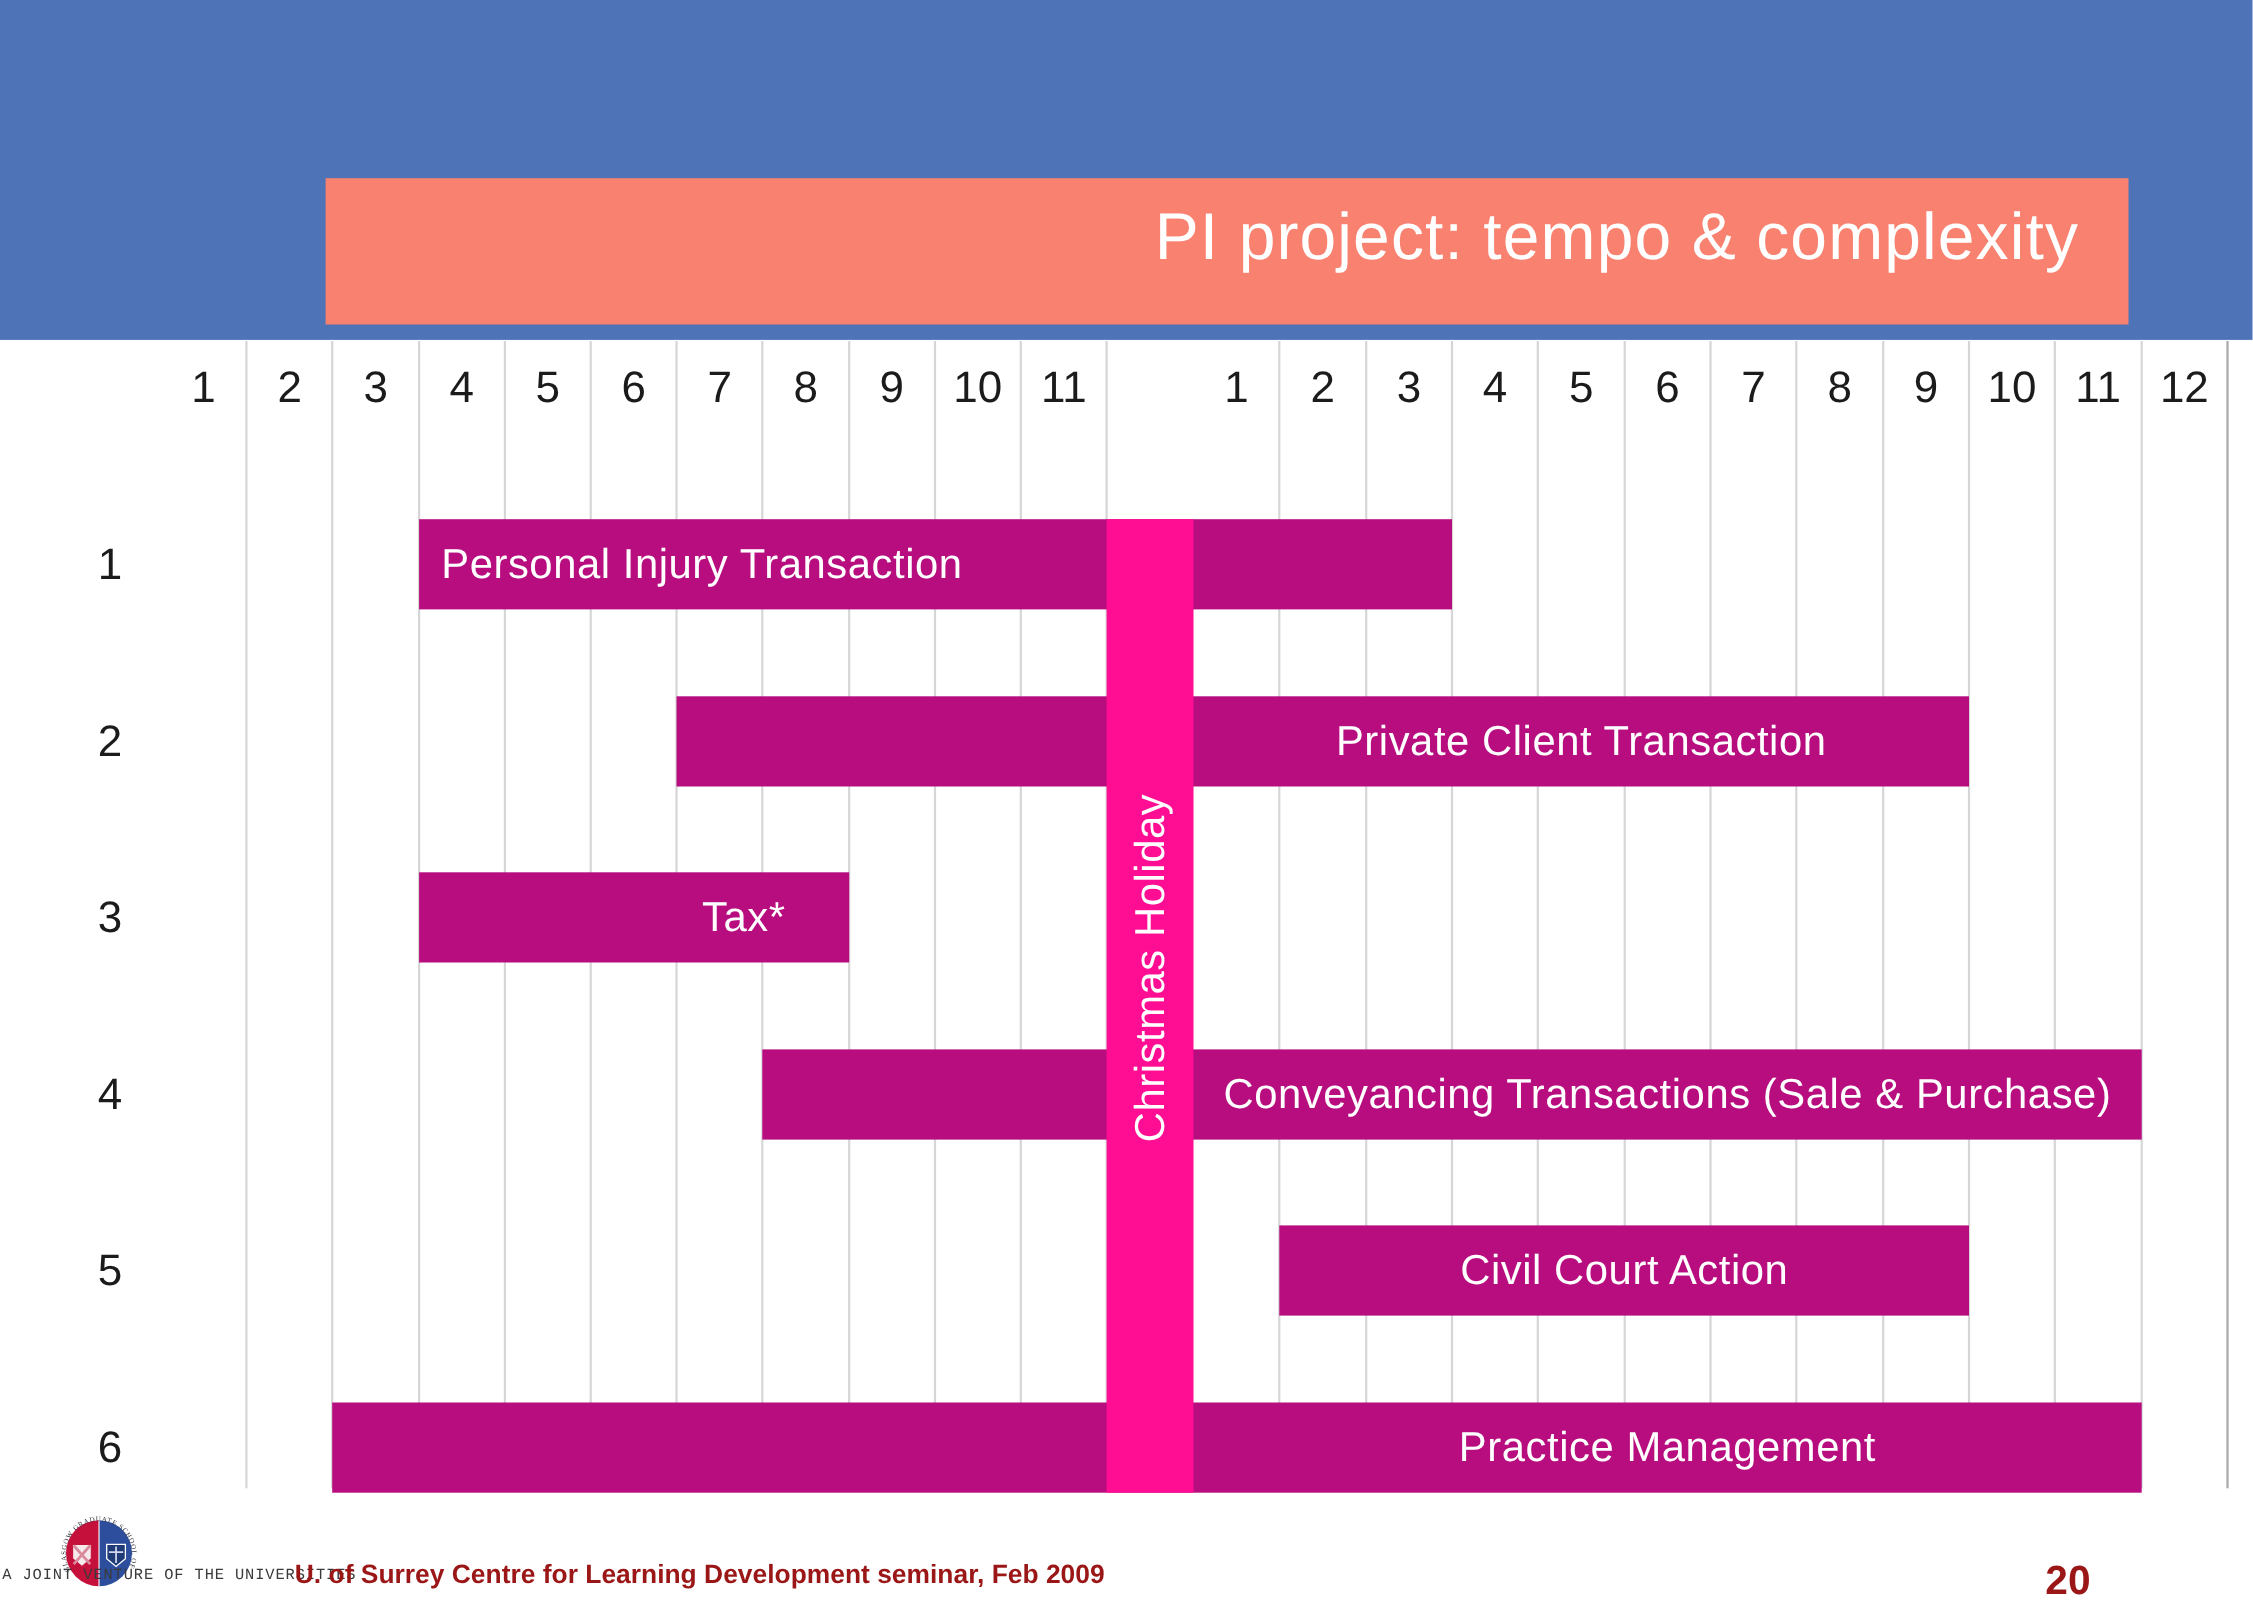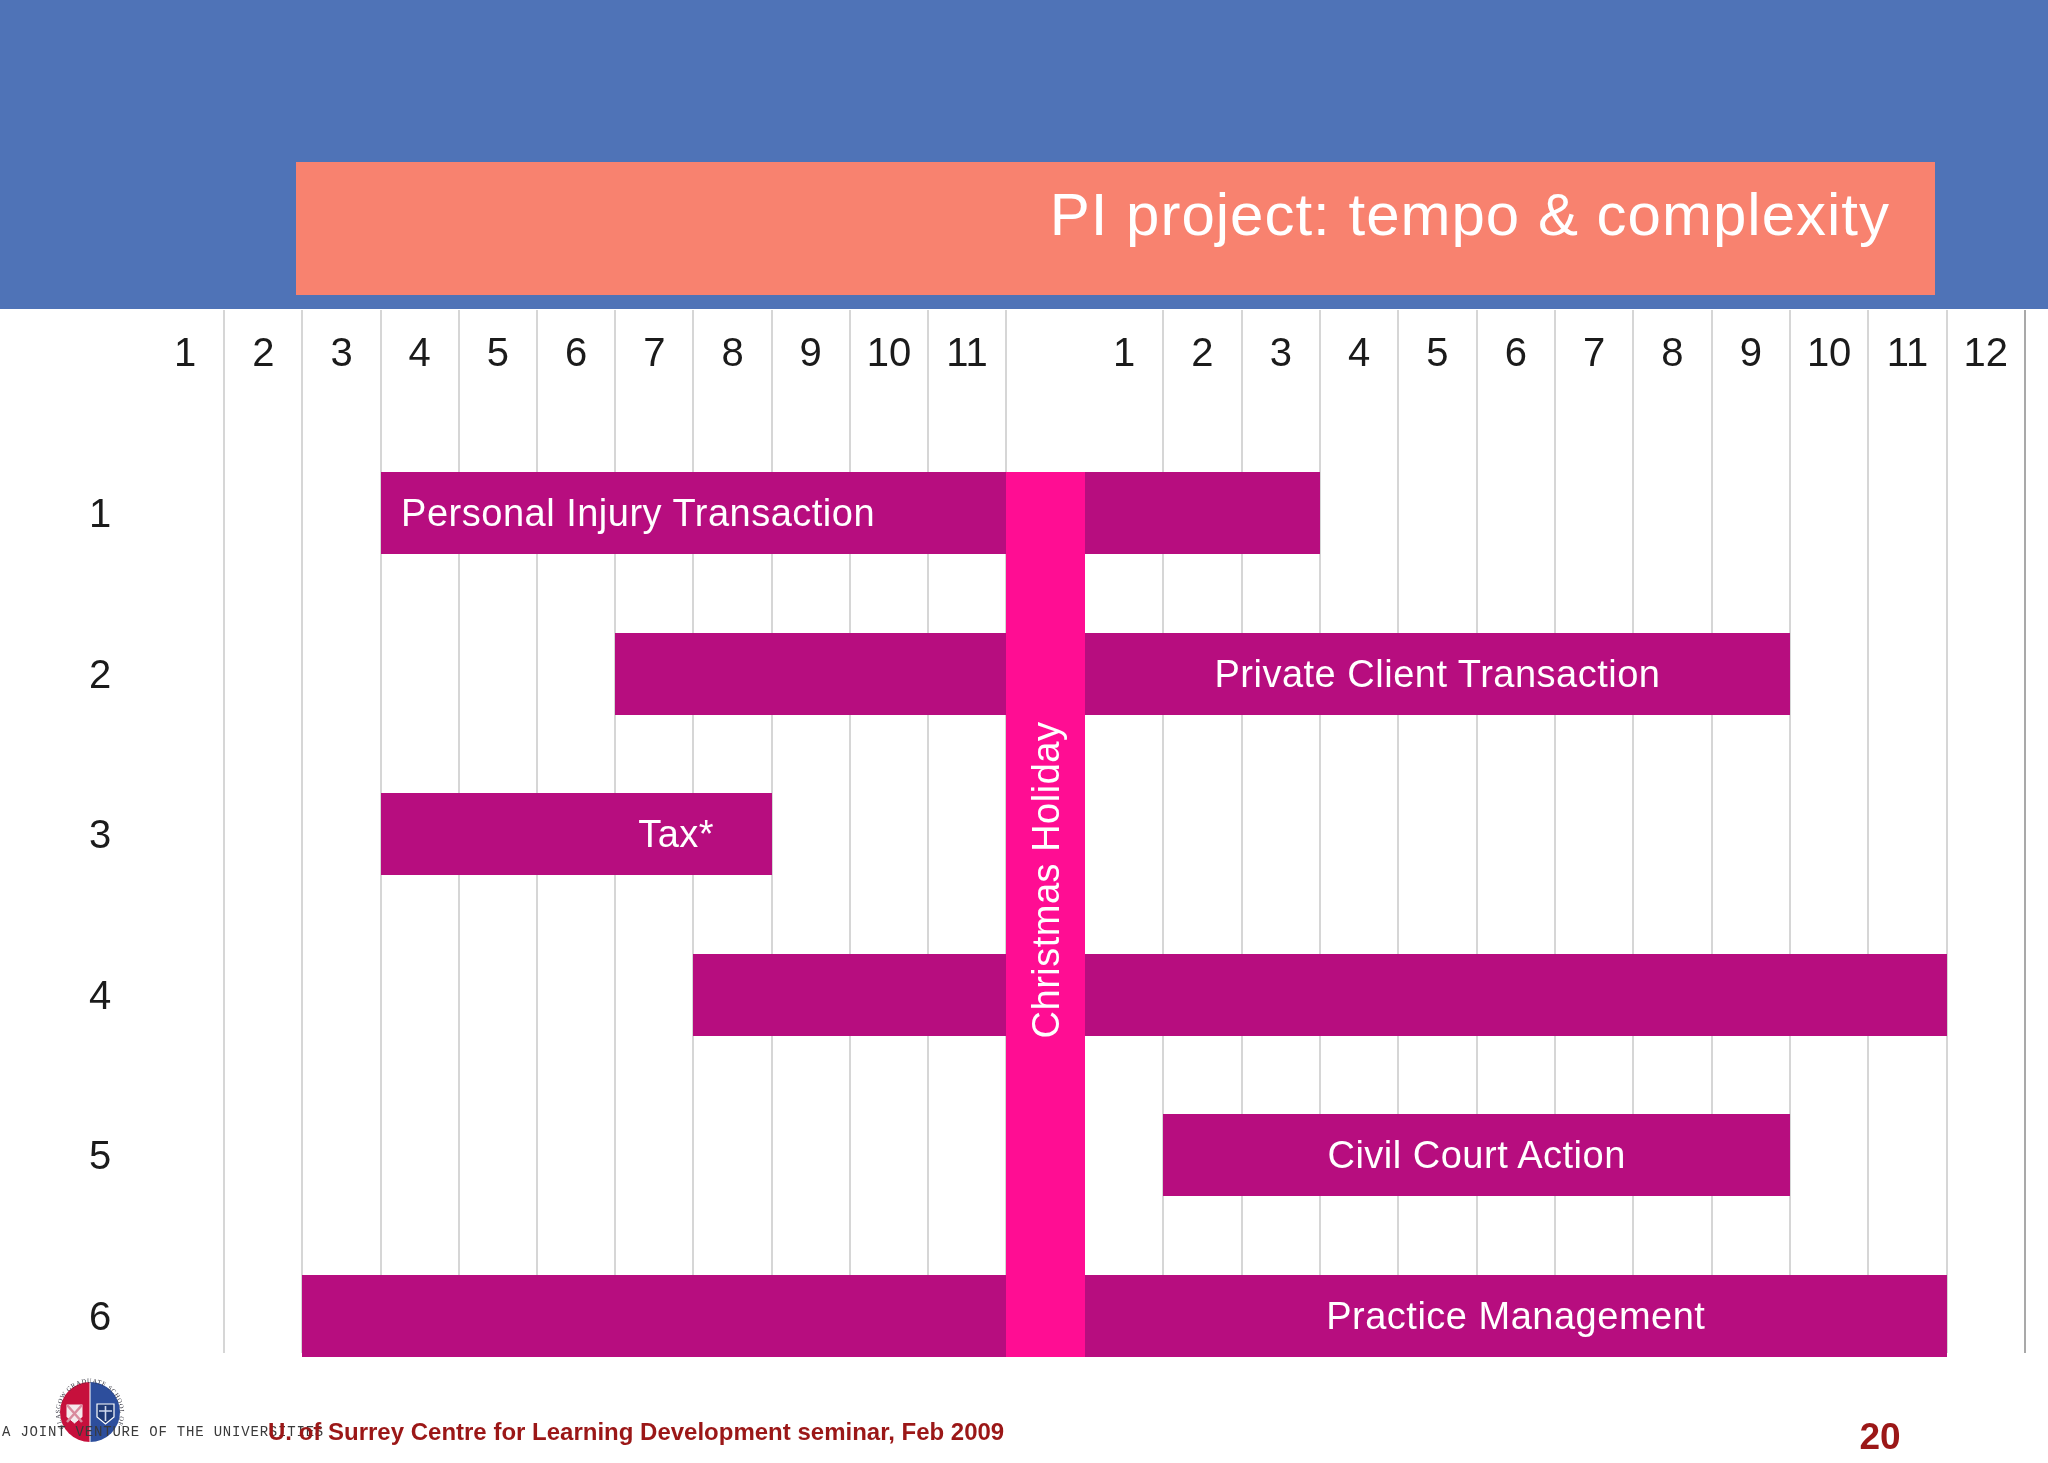--- a/index.html
+++ b/index.html
@@ -124,20 +124,21 @@
       <div class="row-label" style="top: 644.8px;">4</div>
       <div class="row-label" style="top: 805.4px;">5</div>
       <div class="row-label" style="top: 966px;">6</div>
       <div class="task-bar" style="left: 380.6px; width: 939.39px; top: 163px;"></div>
       <div class="task-label" style="left: 380.6px; width: 515px; top: 163px;">Personal Injury Transaction</div>
       <div class="task-bar" style="left: 615.2px; width: 1174.77px; top: 323.6px;"></div>
       <div class="task-label" style="left: 1085px; width: 704.97px; top: 323.6px;">Private Client Transaction</div>
       <div class="task-bar" style="left: 380.6px; width: 391px; top: 484.2px;"></div>
       <div class="task-label indent" style="left: 380.6px; width: 391px; top: 484.2px; padding-left: 100px;">Tax*</div>
       <div class="task-bar" style="left: 693.4px; width: 1253.23px; top: 644.8px;"></div>
+      <div class="task-label" style="left: 1085px; width: 861.63px; top: 644.8px;">Conveyancing Transactions (Sale &amp; Purchase)</div>
       <div class="task-bar" style="left: 1163.33px; width: 626.64px; top: 805.4px;"></div>
       <div class="task-label" style="left: 1163.33px; width: 626.64px; top: 805.4px; text-align: center;">Civil Court Action</div>
       <div class="task-bar" style="left: 302.4px; width: 1644.23px; top: 966px;"></div>
       <div class="task-label" style="left: 1085px; width: 861.63px; top: 966px;">Practice Management</div>
       <div class="" id="holiday-bar" style="left: 1006.2px; width: 78.8px; top: 163px; height: 885px;"></div>
       <div class="" id="holiday-label" style="left: 1045.6px; top: 571px;">Christmas Holiday</div>
     </div>
 
   <div id="footer">
     <svg id="logo-svg" width="230" height="85" viewBox="0 0 230 85">

